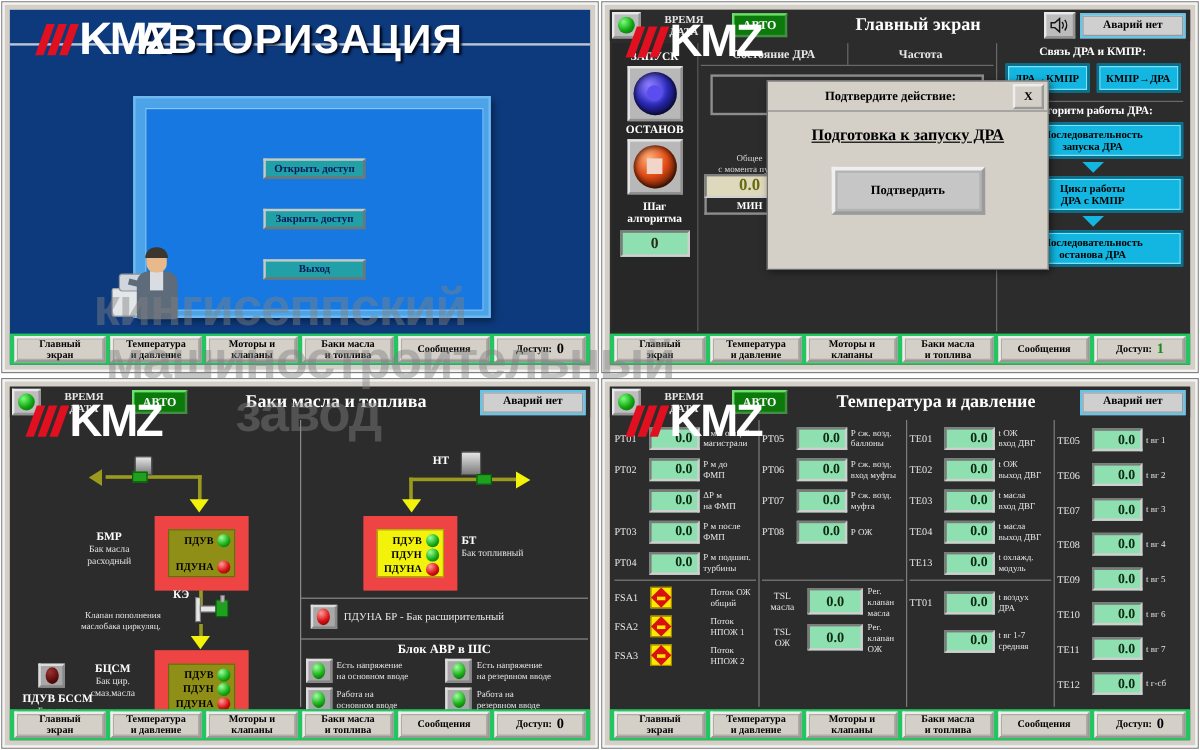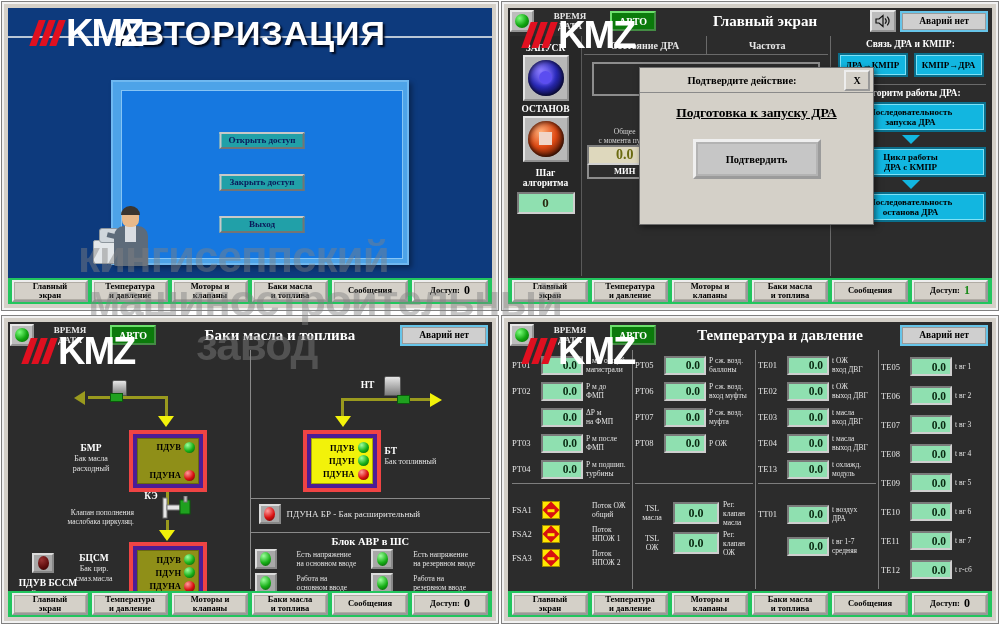--- a/index.html
+++ b/index.html
@@ -200,21 +200,21 @@
   #modal .okbtn{ width:128px; height:40px; margin:18px auto 0; background:#c6c6c6;
         border:3px outset #efefef; box-shadow:inset 0 0 0 2px #b3b3b3;
         font-size:10.5px; font-weight:bold; color:#000;
         display:flex; align-items:center; justify-content:center; cursor:pointer;}
 
   
   #p3 .body{ position:absolute; left:2px; right:2px; top:28px; bottom:28px;
         display:flex; }
   #p3 .half{ flex:1; position:relative; }
   #p3 .half.left{ border-right:1px solid #8a8a8a; }
-  .tank{ position:absolute; background:#4c1d95; border:4px solid #ef4444; padding:4px;}
+  .tank{ position:absolute; background:#ef4444; border:7px solid #ef4444; padding:4px;}
   .tank .fill{ background:#8f8f18; border:1px solid #6a6a10; padding:2px 3px; }
   .tank.yellow .fill{ background:#f2f20a; border-color:#a8a806;}
   .tkrow{ display:flex; align-items:center; justify-content:flex-end; gap:3px;
         font-size:8.5px; font-weight:bold; color:#000; line-height:12px;}
   .tank .tkrow{ color:#000; }
   .tank:not(.yellow) .tkrow{ color:#000; }
   .lamp{ width:11px; height:11px; border-radius:50%; flex:0 0 11px;}
   .lamp.g{ background:radial-gradient(circle at 33% 28%, #9dff9d, #18b018 55%, #054d05);}
   .lamp.r{ background:radial-gradient(circle at 33% 28%, #ff9d9d, #d81010 55%, #5c0303);}
   .lampbox{ width:22px; height:20px; background:#a8a8a8; border:2px outset #dcdcdc;
@@ -230,38 +230,38 @@
   #p3 .pump{ position:absolute; width:15px;height:16px;
         background:linear-gradient(#e6e6e6,#7d7d7d); border:1px solid #555;
         border-radius:2px 2px 0 0;}
   #p3 .valve{ position:absolute; width:13px;height:9px;background:#1fa11f;border:1px solid #0a5a0a;}
   #p3 .tri{ position:absolute; width:0;height:0;
         border-top:7px solid transparent;border-bottom:7px solid transparent;}
   #p3 .sect{ position:absolute; left:0; right:0; border-top:1px solid #8a8a8a; }
   #p3 .avrtitle{ text-align:center; font-size:10.5px; font-weight:bold; color:#fff;
         padding:3px 0 2px;}
   #p3 .avrgrid{ display:grid; grid-template-columns:1fr 1fr; gap:4px 2px; padding:0 4px;}
-  #p3 .avritem{ display:flex; align-items:center; gap:20px;}
+  #p3 .avritem{ display:flex; align-items:center; gap:4px;}
   #p3 .avritem span{ font-size:7.5px; color:#e2e2e2; line-height:9px;}
   #p3 .brrow{ display:flex; align-items:center; gap:6px; padding:5px 8px;}
   #p3 .brrow span{ font-size:9px; color:#e6e6e6;}
   #p3 .kecap{ position:absolute; font-size:7.5px; color:#e2e2e2; line-height:9px; text-align:right;}
 
   
   #p4 .grid{ position:absolute; left:2px; right:2px; top:28px; bottom:28px;
         display:flex; }
   #p4 .col{ flex:1; position:relative; padding:2px 2px 0; }
   #p4 .col+.col{ border-left:1px solid #7d7d7d; }
   .meas{ display:flex; align-items:center; gap:3px; height:26px; }
   .meas .tag{ width:26px; font-size:8.5px; color:#e4e4e4; text-align:left;}
   .meas .val{ width:42px; height:19px; background:#8fe0b0; border:2px inset #cfcfcf;
         color:#0a2a12; font-size:11.5px; font-weight:bold;
         display:flex; align-items:center; justify-content:flex-end; padding-right:4px;}
   .meas .desc{ flex:1; font-size:7.5px; color:#e4e4e4; line-height:9px;}
-  #p4 .split{ border-top:1px solid #7d7d7d; margin-top:1px; padding-top:14px;}
+  #p4 .split{ border-top:1px solid #7d7d7d; margin-top:1px; padding-top:2px;}
   .flowrow{ display:flex; align-items:center; gap:4px; height:24px;}
   .flowrow .tag{ width:26px; font-size:8.5px; color:#e4e4e4;}
   .flowicn{ width:18px;height:18px;background:#ffe700;border:1px solid #a08a00;
         display:flex;align-items:center;justify-content:center;}
   .flowicn .dia{ width:12px;height:12px;background:#d81010;transform:rotate(45deg);
         display:flex;align-items:center;justify-content:center;}
   .flowicn .dia::after{content:"";width:7px;height:3px;background:#ffe700;
         transform:rotate(-45deg);}
   .flowrow .desc{ flex:1; font-size:7.5px; color:#e4e4e4; line-height:9px;margin-left:28px;}
   .tslrow{ display:flex; align-items:center; gap:4px; height:30px;}

